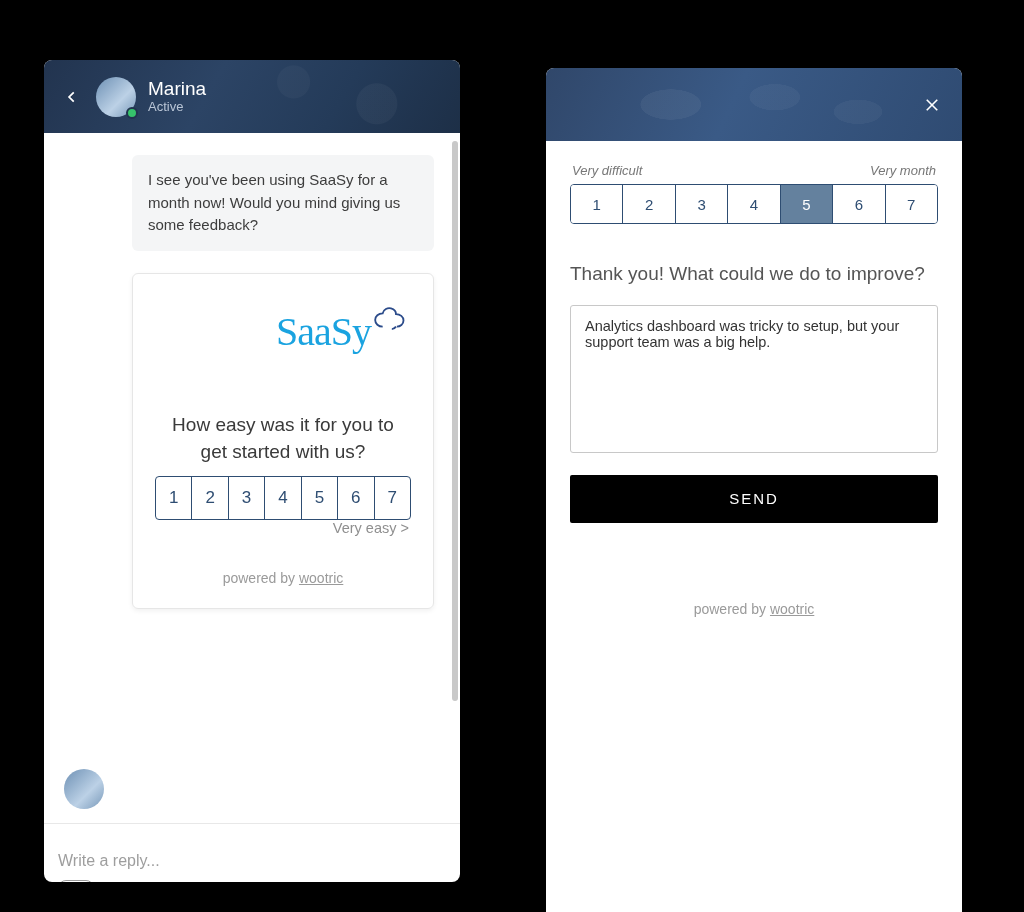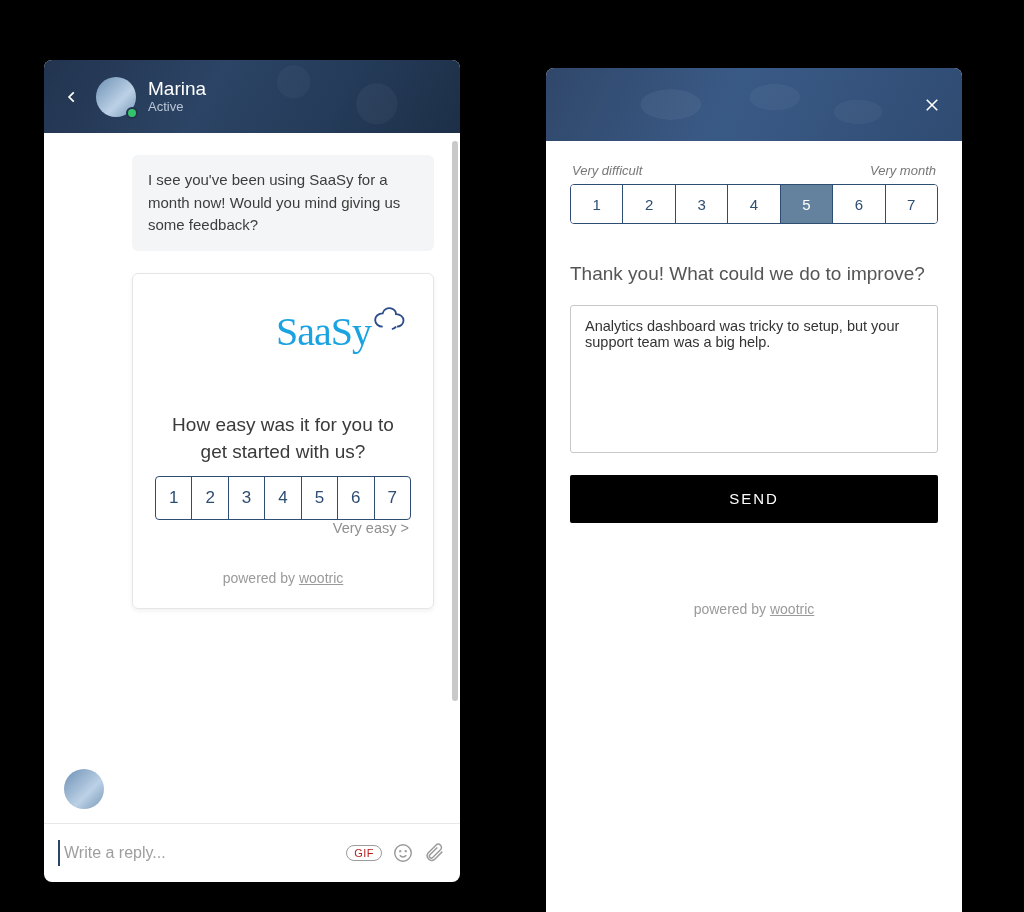--- a/index.html
+++ b/index.html
@@ -90,22 +90,22 @@
     background: linear-gradient(135deg,#6d90b4 0%, #bcd1e6 60%, #7697b8 100%);
   }
 
   .fake-scrollbar {
     position:absolute; right:2px; top:8px; width:6px; height:560px;
     background:#c9c9c9; border-radius:3px;
   }
 
   
   .reply-bar {
-    height:59px; border-top:1px solid #e8e8e8; display:flex; align-items:center;
-    padding:0 14px; gap:10px;
+    height:59px; border-top:1px solid #e8e8e8; display:flex; 
+    padding:18px 14px; gap:10px;flex-direction:column;
   }
   .reply-input {
     flex:1; border:none; outline:none; font-size:16px; color:#333;
     height:100%;
   }
   .reply-input::placeholder { color:#9e9e9e; }
   .reply-cursor {
     width:2px; height:26px; background:#2c4465; margin-right:-6px;
     animation: blink 1.1s steps(1) infinite;
   }

